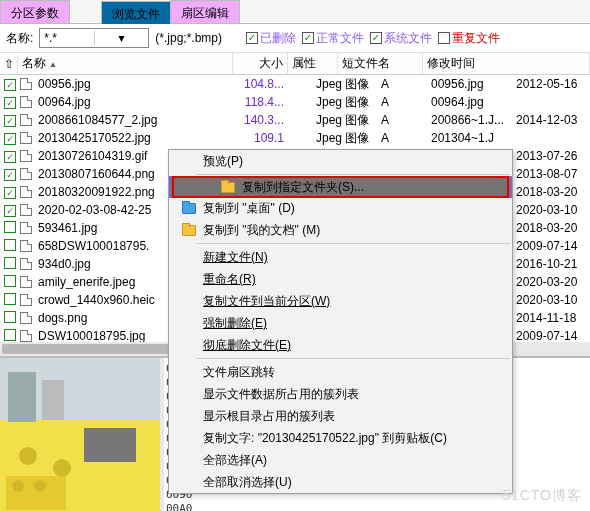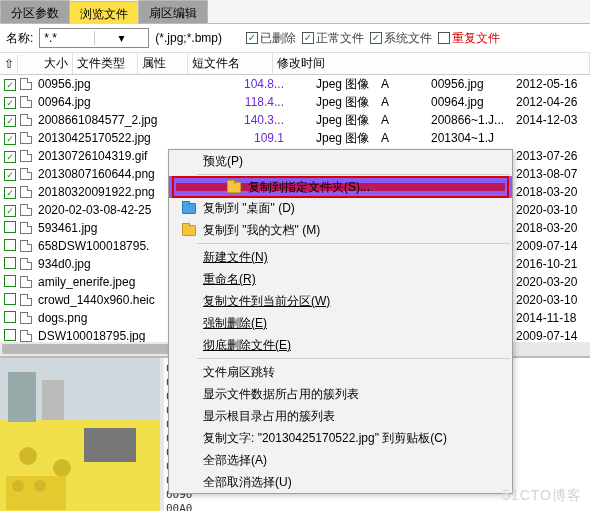--- a/index.html
+++ b/index.html
@@ -1,33 +1,33 @@
 <!DOCTYPE html>
 <html><head>
 <meta charset="utf-8">
 <style>
 * { box-sizing: border-box; margin: 0; padding: 0; font-family: "Microsoft YaHei", Arial, sans-serif; font-size: 12px; }
 body { width: 590px; height: 511px; background: #fff; overflow: hidden; position: relative; }
 
 
 .tabs { display: flex; border-bottom: 1px solid #bbb; height: 24px; background: #f5f5f5; }
-.tab { padding: 4px 10px; border: 1px solid #bbb; border-bottom: none; background: #a3a3a3; margin-right: -1px; cursor: pointer; }
-.tab.active { background: #fde047; position: relative; top: 1px; }
+.tab { padding: 4px 10px; border: 1px solid #bbb; border-bottom: none; background: #f0abfc; margin-right: -1px; cursor: pointer; }
+.tab.active { background: #0369a1; position: relative; top: 1px; margin-left: 32px; }
 
 
 .filter-row { display: flex; align-items: center; padding: 4px 6px; gap: 6px; border-bottom: 1px solid #ddd; }
 .filter-row label { white-space: nowrap; }
 .name-combo { display: inline-flex; border: 1px solid #888; min-width: 110px; height: 20px; align-items: center; }
 .name-combo span { flex: 1; padding: 0 4px; }
 .name-combo .dd { width: 16px; text-align: center; border-left: 1px solid #ccc; }
 .chk { display: inline-flex; align-items: center; gap: 2px; }
 .chk .box { width: 12px; height: 12px; border: 1px solid #555; display: inline-flex; align-items: center; justify-content: center; color: #1a8a1a; font-size: 10px; line-height: 1; }
 .chk .box.green { color: #1a8a1a; }
 .chk .box.empty { color: transparent; }
-.chk .lbl.green { color: #404040; }
+.chk .lbl.green { color: #8b5cf6; }
 .chk .lbl.red { color: #d00; }
 
 
 .grid-header { display: flex; align-items: center; border-bottom: 1px solid #ccc; background: #fdfdfd; height: 22px; }
 .gh { border-right: 1px solid #e0e0e0; padding: 2px 4px; white-space: nowrap; overflow: hidden; }
 .gh.sort::after { content: '▲'; font-size: 8px; margin-left: 3px; color: #555; }
 .gh-check { width: 18px; text-align: center; }
 .gh-name { width: 215px; }
 .gh-size { width: 55px; text-align: right; }
 .gh-type { width: 65px; }
@@ -52,21 +52,21 @@
 .c-sfn { width: 85px; }
 .c-mod { flex: 1; }
 .row.hidden-cells .c-size, .row.hidden-cells .c-type, .row.hidden-cells .c-attr, .row.hidden-cells .c-sfn { visibility: hidden; }
 
 
 .ctx { position: absolute; left: 168px; top: 149px; width: 345px; background: #f2f2f2; border: 1px solid #a0a0a0; box-shadow: 2px 2px 5px rgba(0,0,0,0.2); }
 .ctx .mi { display: flex; align-items: center; height: 22px; padding: 0 10px; }
 .ctx .mi .mico { width: 20px; display: inline-flex; align-items: center; justify-content: center; }
 .ctx .mi .mtxt { flex: 1; padding-left: 4px; }
 .ctx .mi.disabled .mtxt { color: #000000; text-decoration: underline; }
-.ctx .mi.hl { background: #be185d; border: 7px solid #8b5cf6; margin: -1px 0; padding-left: 48px; }
+.ctx .mi.hl { background: #737373; border: 1px solid #8b5cf6; margin: -1px 0; padding-left: 48px; }
 .ctx .redbox { position: absolute; border: 2px solid #d00; left: 3px; top: 26px; right: 3px; height: 22px; pointer-events: none; }
 .ctx hr { border: none; border-top: 1px solid #ccc; margin: 2px 2px 2px 28px; }
 .fico { width: 14px; height: 11px; background: #f5c542; border: 1px solid #c49a20; border-radius: 1px; position: relative; }
 .fico::before { content: ''; position: absolute; left: -1px; top: -3px; width: 6px; height: 3px; background: #f5c542; border: 1px solid #c49a20; border-bottom: none; border-radius: 1px 1px 0 0; }
 .fico.blue { background: #4aa2e6; border-color: #2d7cc0; }
 .fico.blue::before { background: #4aa2e6; border-color: #2d7cc0; }
 
 
 .bottom { position: absolute; left: 0; right: 0; bottom: 0; height: 155px; display: flex; border-top: 2px solid #bbb; }
 .scroll-h { position: absolute; left: 0; right: 0; bottom: 155px; height: 14px; background: #e8e8e8; display: flex; align-items: center; }
@@ -108,22 +108,22 @@
       <span class="lbl green">系统文件</span>
     </div>
   <div class="chk">
       <span class="box empty">✓</span>
       <span class="lbl red">重复文件</span>
     </div>
 </div>
 
 <div class="grid-header">
   <div class="gh gh-check">⇧</div>
+  <div class="gh gh-name sort">名称</div>
   <div class="gh gh-size">大小</div>
-  <div class="gh gh-type">文件类型</div>
   <div class="gh gh-attr">属性</div>
   <div class="gh gh-sfn">短文件名</div>
   <div class="gh gh-mod">修改时间</div>
 </div>
 
 <div class="rows">
 
   <div class="row">
       <span class="cell c-chk"><span class="rcb">✓</span></span>
       <span class="cell c-ico">
@@ -139,21 +139,20 @@
   <div class="row">
       <span class="cell c-chk"><span class="rcb">✓</span></span>
       <span class="cell c-ico">
         <span class="fi"></span>
       </span>
       <span class="cell c-name">00964.jpg</span>
       <span class="cell c-size">118.4...</span>
       <span class="cell c-type">Jpeg 图像</span>
       <span class="cell c-attr">A</span>
       <span class="cell c-sfn">00964.jpg</span>
-      <span class="cell c-mod">2012-04-26</span>
     </div>
   <div class="row">
       <span class="cell c-chk"><span class="rcb">✓</span></span>
       <span class="cell c-ico">
         <span class="fi"></span>
       </span>
       <span class="cell c-name">2008661084577_2.jpg</span>
       <span class="cell c-size">140.3...</span>
       <span class="cell c-type">Jpeg 图像</span>
       <span class="cell c-attr">A</span>

